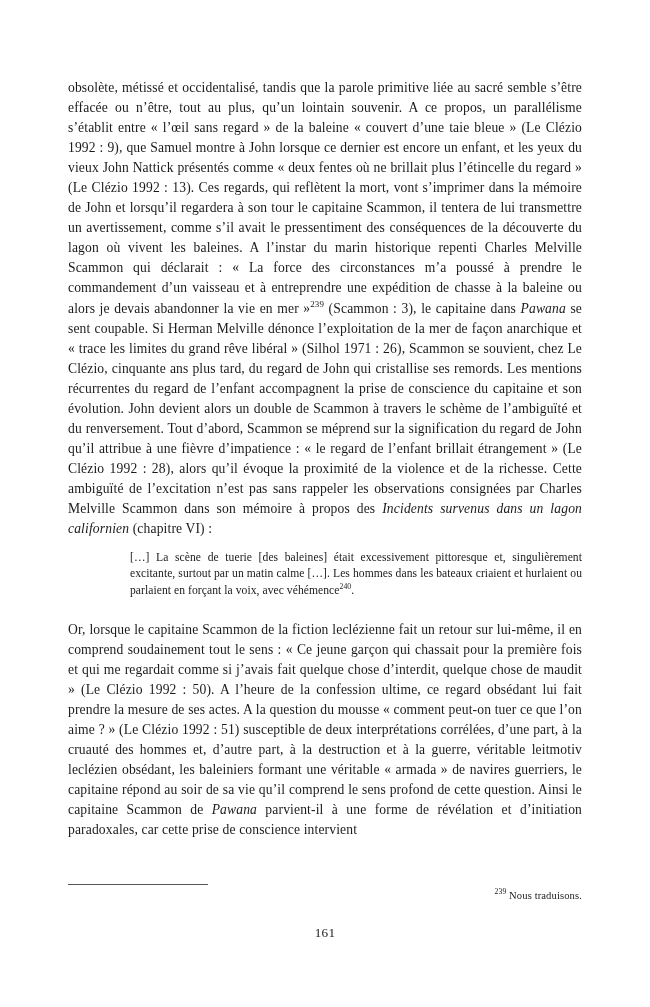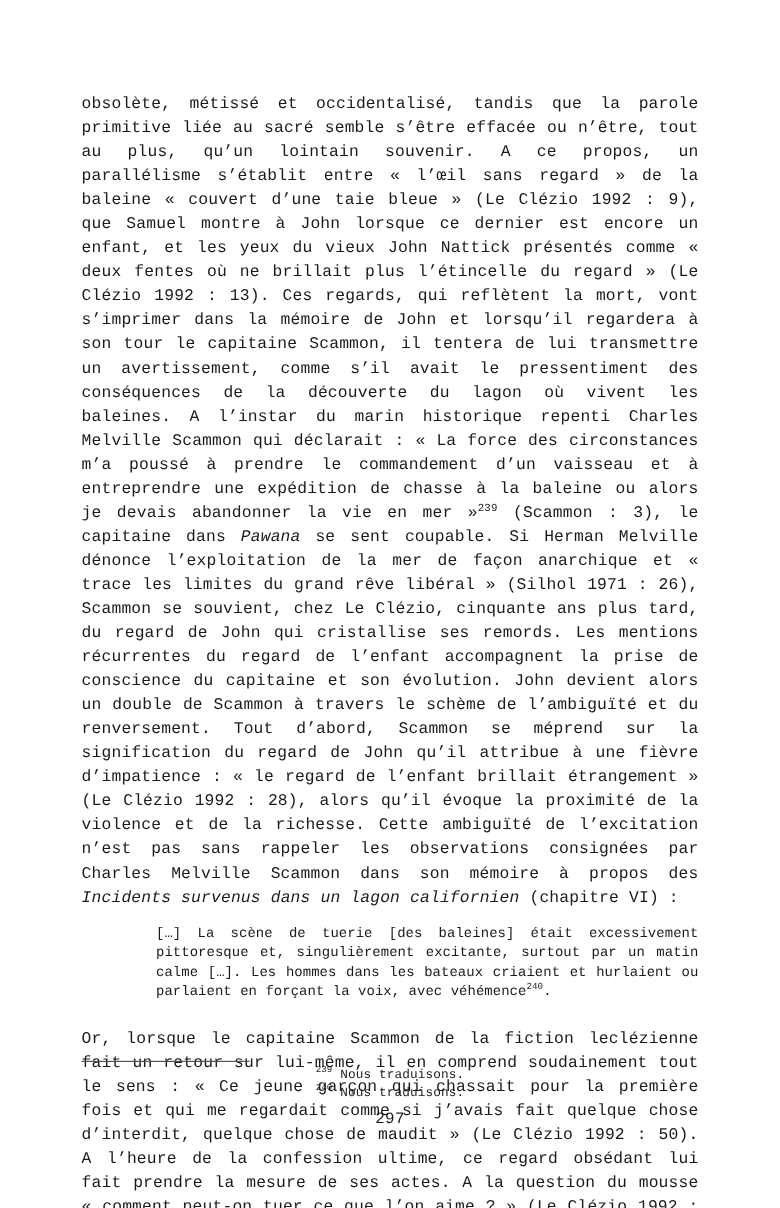--- a/index.html
+++ b/index.html
@@ -13,21 +13,20 @@
     position: relative;
     font-family: "Liberation Serif", "DejaVu Serif", serif;
     color: #1a1a1a;
     overflow: hidden;
   }
   .page {
     position: absolute;
     left: 0; top: 0;
     width: 650px;
     height: 1007px;
-    font-family: Liberation Mono, monospace;
   }
   .content {
     position: absolute;
     left: 68px;
     top: 78px;
     width: 514px;
   }
   p.body-par {
     margin: 0;
     font-size: 13.6px;
@@ -73,21 +72,21 @@
   .fn-rule {
     width: 140px;
     height: 0;
     border-top: 1px solid #555;
     margin: 0 0 4px 0;
   }
   .fn-item {
     margin: 0;
     font-size: 10.6px;
     line-height: 14.6px;
-    text-align: center;
+    text-align: right;
     letter-spacing: 0.01em;
   }
   .fn-item sup {
     font-size: 0.72em;
   }
   .page-number {
     position: absolute;
     left: 0;
     top: 925px;
     width: 650px;
@@ -115,19 +114,18 @@
     <div class="gap-before-last"></div>
 
     <p class="body-par">Or, lorsque le capitaine Scammon de la fiction leclézienne fait un retour sur lui-même, il en comprend soudainement tout le sens : « Ce jeune garçon qui chassait pour la première fois et qui me regardait comme si j’avais fait quelque chose d’interdit, quelque chose de maudit » (Le Clézio 1992 : 50). A l’heure de la confession ultime, ce regard obsédant lui fait prendre la mesure de ses actes. A la question du mousse « comment peut-on tuer ce que l’on aime ? » (Le Clézio 1992 : 51) susceptible de deux interprétations corrélées, d’une part, à la cruauté des hommes et, d’autre part, à la destruction et à la guerre, véritable leitmotiv leclézien obsédant, les baleiniers formant une véritable « armada » de navires guerriers, le capitaine répond au soir de sa vie qu’il comprend le sens profond de cette question. Ainsi le capitaine Scammon de <i>Pawana</i> parvient-il à une forme de révélation et d’initiation paradoxales, car cette prise de conscience intervient</p>
 
   </div>
 
   <div class="footnotes">
     <div class="fn-rule"></div>
     <div>
         <p class="fn-item"><sup>239</sup><span> Nous traduisons.</span></p>
-        <p class="fn-item"><sup>240</sup><span> Nous traduisons.</span></p>
       </div>
   </div>
 
-  <div class="page-number">297</div>
+  <div class="page-number">161</div>
 
 </div>
 
 </body></html>

